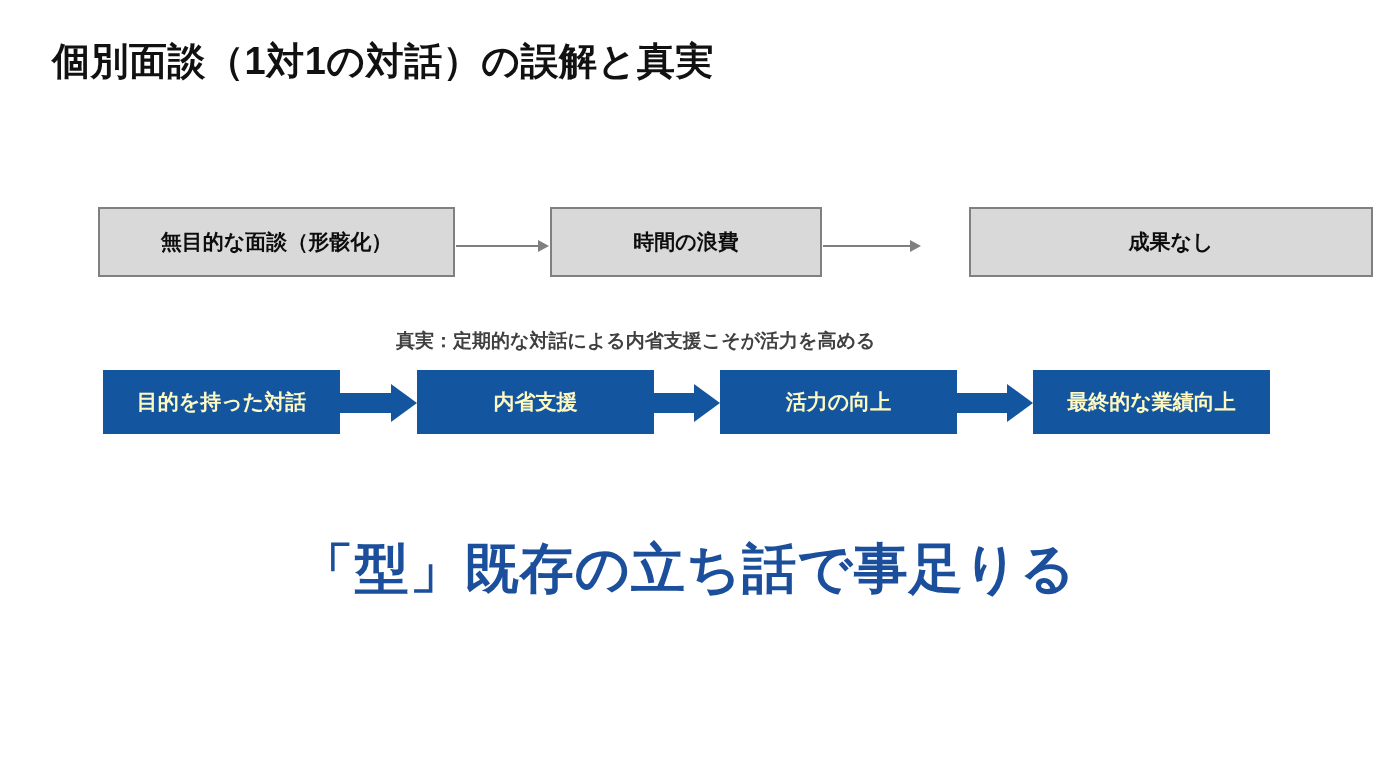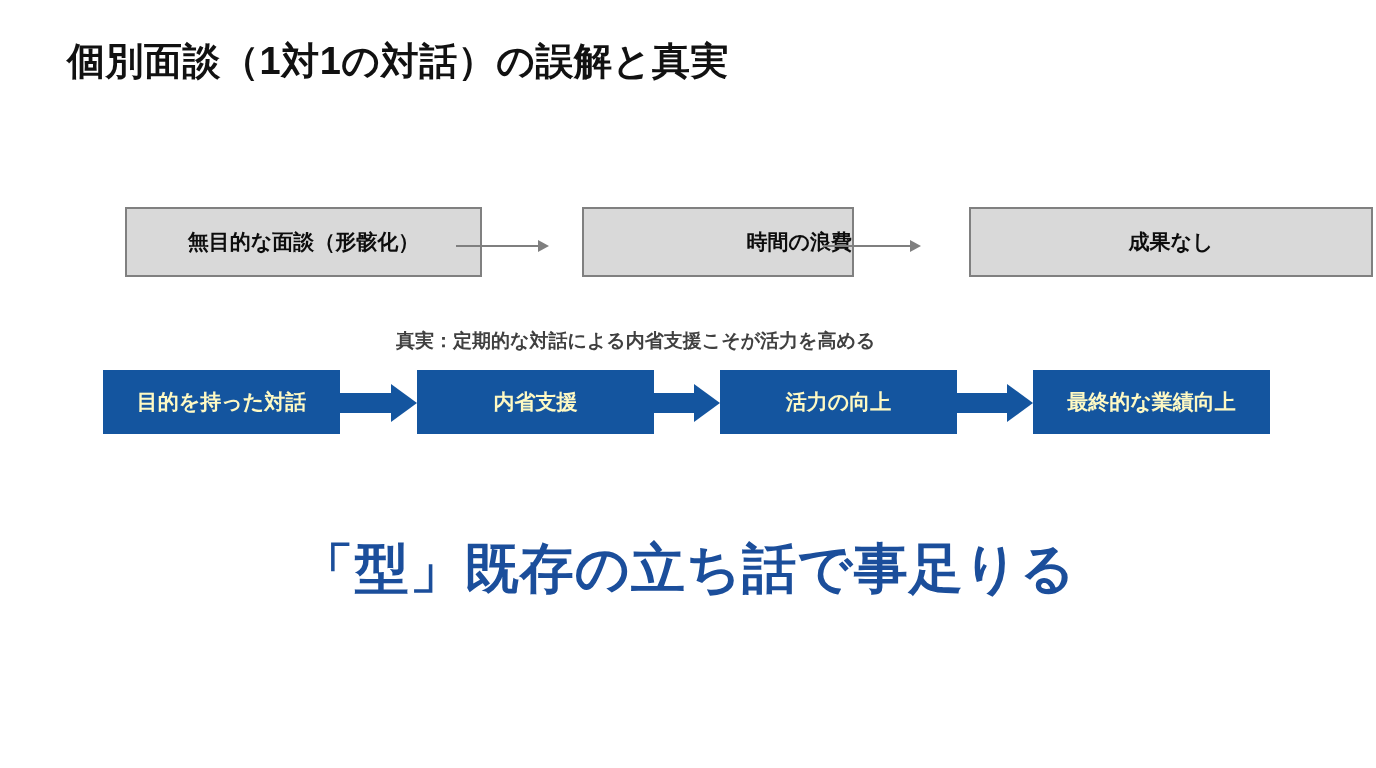--- a/index.html
+++ b/index.html
@@ -22,21 +22,20 @@
   
   #title {
     position: absolute;
     left: 52px;
     top: 36px;
     font-size: 38px;
     font-weight: 700;
     color: #111111;
     letter-spacing: 0.5px;
     white-space: nowrap;
-    margin-left: 15px;
   }
 
   
   .caption {
     position: absolute;
     font-size: 19px;
     font-weight: 700;
     color: #404040;
     white-space: nowrap;
   }
@@ -61,22 +60,22 @@
     display: flex;
     align-items: center;
     justify-content: center;
   }
   .gray-box .box-label {
     font-size: 21px;
     font-weight: 700;
     color: #0d0d0d;
     white-space: nowrap;
   }
-  #gray-box-0 { left: 98px;  width: 357px; margin-left: 27px; }
-  #gray-box-1 { left: 582px; width: 272px; justify-content: flex-end; }
+  #gray-box-0 { left: 98px;  width: 357px; }
+  #gray-box-1 { left: 550px; width: 272px; }
   #gray-box-2 { left: 969px; width: 404px; }
 
   .thin-arrow {
     position: absolute;
     top: 33px;
     height: 12px;
   }
   .thin-arrow .shaft {
     position: absolute;
     left: 0;

